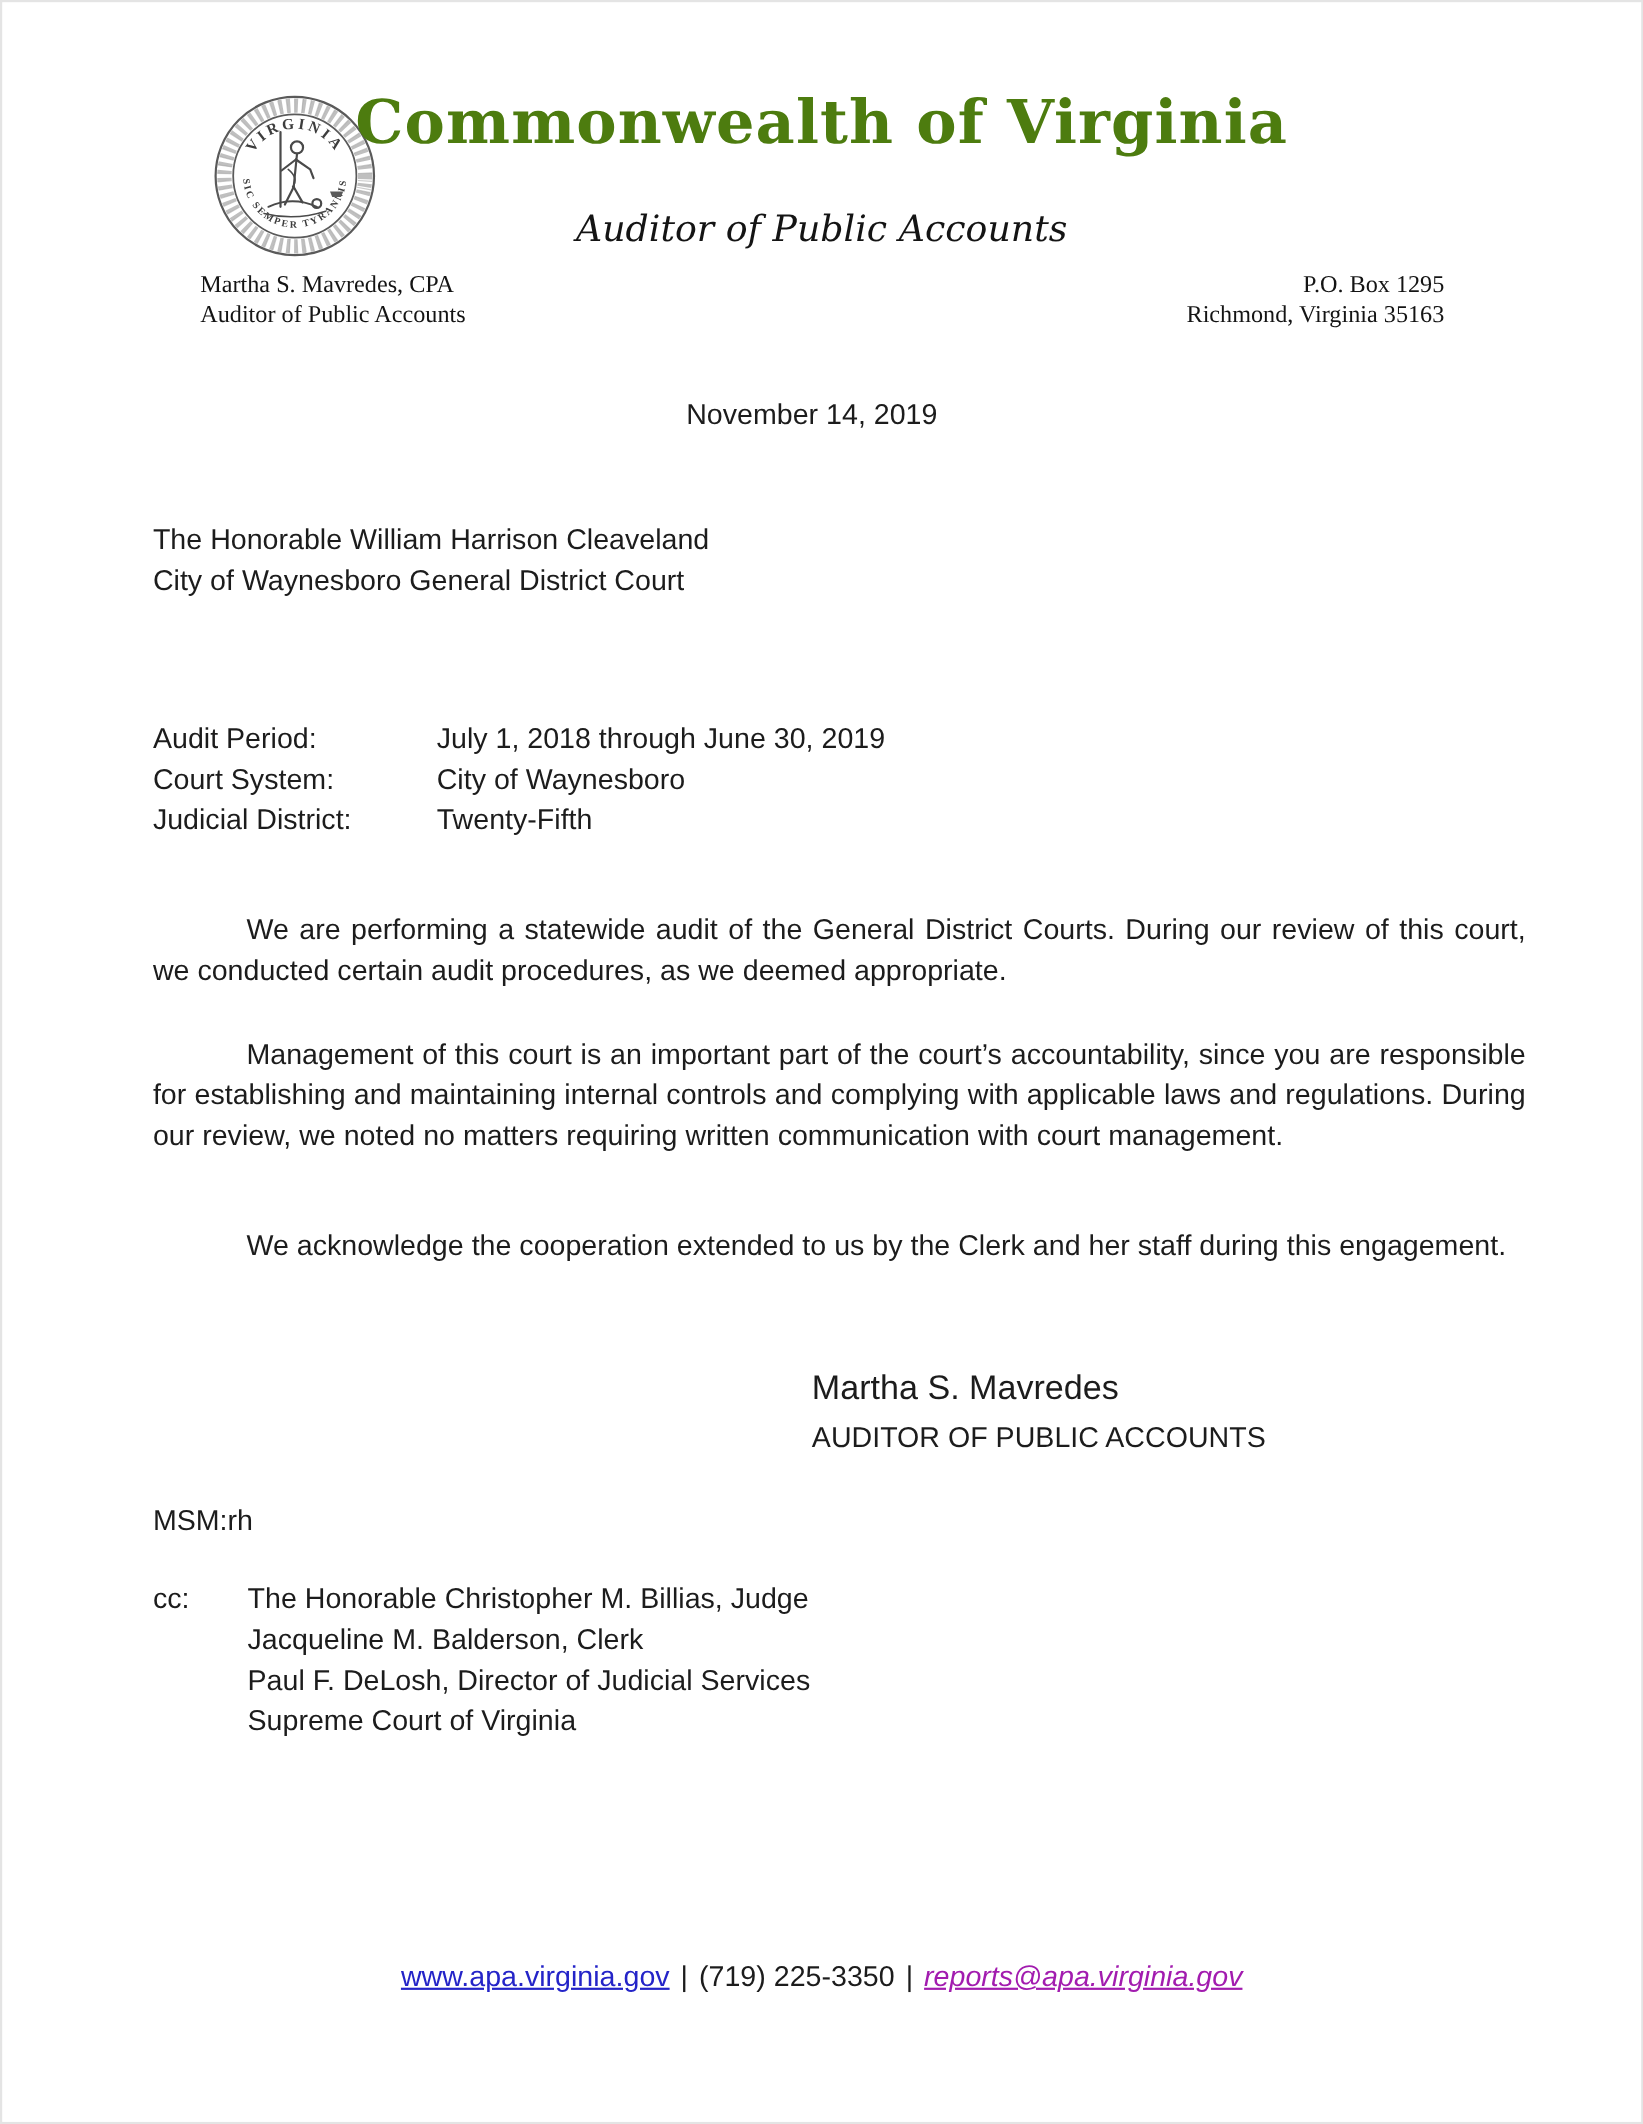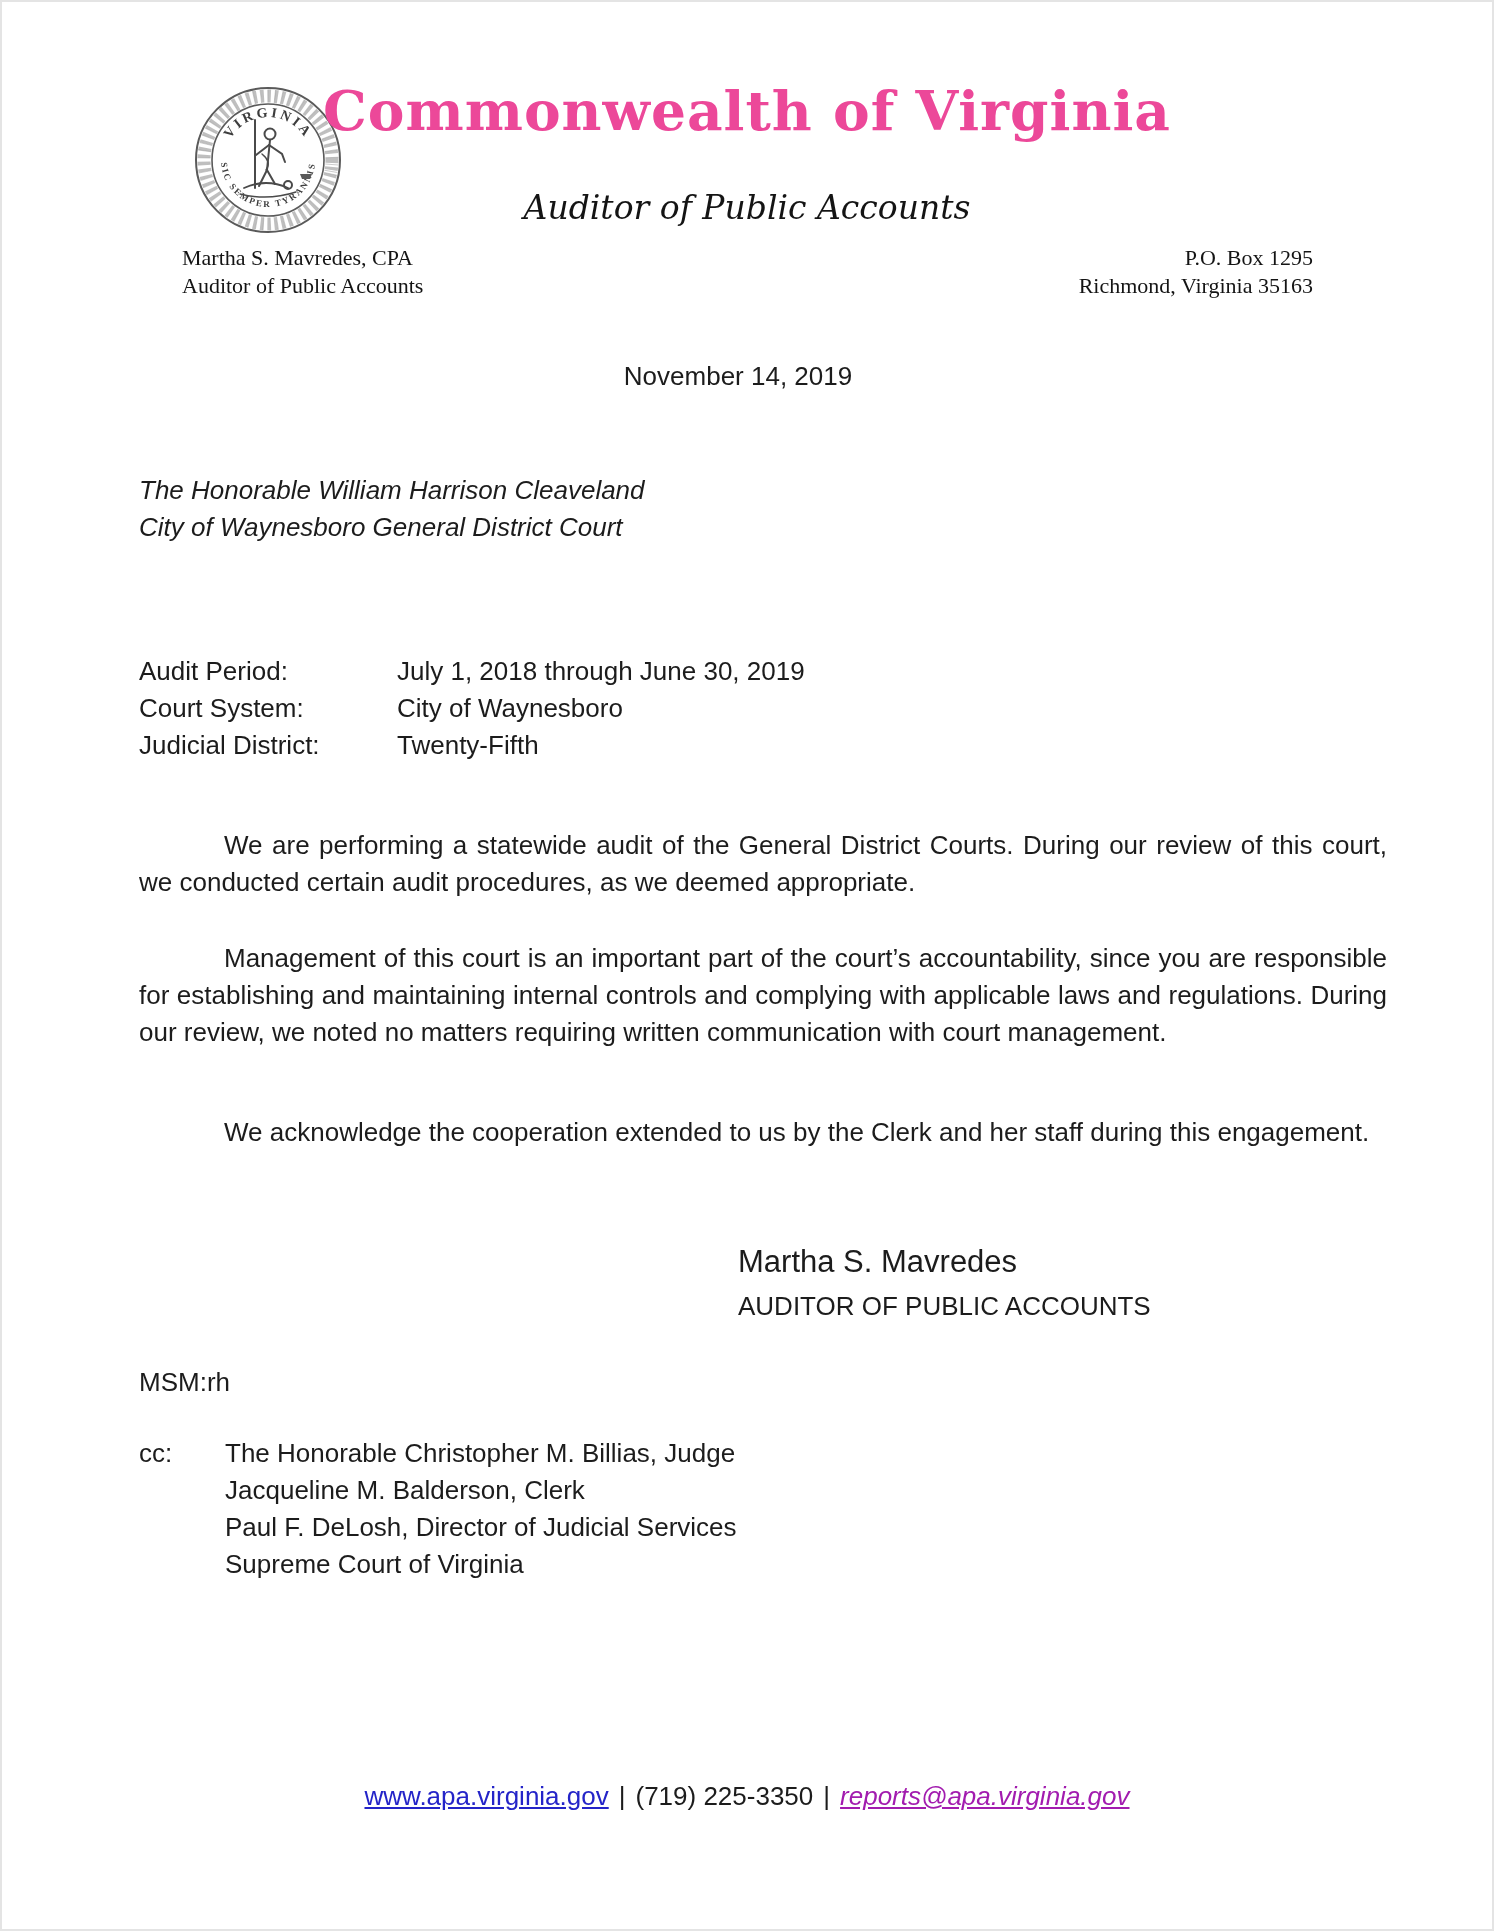--- a/index.html
+++ b/index.html
@@ -12,21 +12,21 @@
     border:2px solid #e4e4e4;
     overflow:hidden;
   }
 
   
   .seal { position:absolute; left:190px; top:80px; width:152px; height:156px; }
   .letterhead-title {
     position:absolute; left:0; right:0; top:78px;
     text-align:center;
     font-family:"DejaVu Serif", serif;
-    font-weight:bold; font-size:55px; line-height:62px; color:#ec4899;
+    font-weight:bold; font-size:55px; line-height:62px; color:#4d7c0f;
     letter-spacing:1px;
   }
   .letterhead-subtitle {
     position:absolute; left:0; right:0; top:186px;
     text-align:center;
     font-family:"DejaVu Serif", serif;
     font-style:italic; font-size:33px; line-height:40px; color:#141414;
   }
   .official-block {
     position:absolute; left:180px; top:242px;
@@ -35,21 +35,21 @@
   }
   .return-address {
     position:absolute; right:179px; top:242px; text-align:right;
     font-family:"Liberation Serif", serif;
     font-size:22px; line-height:28px; color:#141414;
   }
 
   
   .body-text { font-size:26px; line-height:37px; }
   .date-line { position:absolute; left:0; right:18px; top:356px; text-align:center; }
-  .recipient-block { position:absolute; left:137px; top:470px;font-style:italic; }
+  .recipient-block { position:absolute; left:137px; top:470px; }
   .details-block { position:absolute; left:137px; top:651px; width:1248px; }
   .details-row { display:flex; }
   .details-label { width:258px; flex:0 0 258px; }
   .paragraph {
     position:absolute; left:137px; width:1248px;
     text-align:justify; text-indent:85px;
   }
   .para-1 { top:825px; }
   .para-2 { top:938px; }
   .para-3 { top:1112px; }

